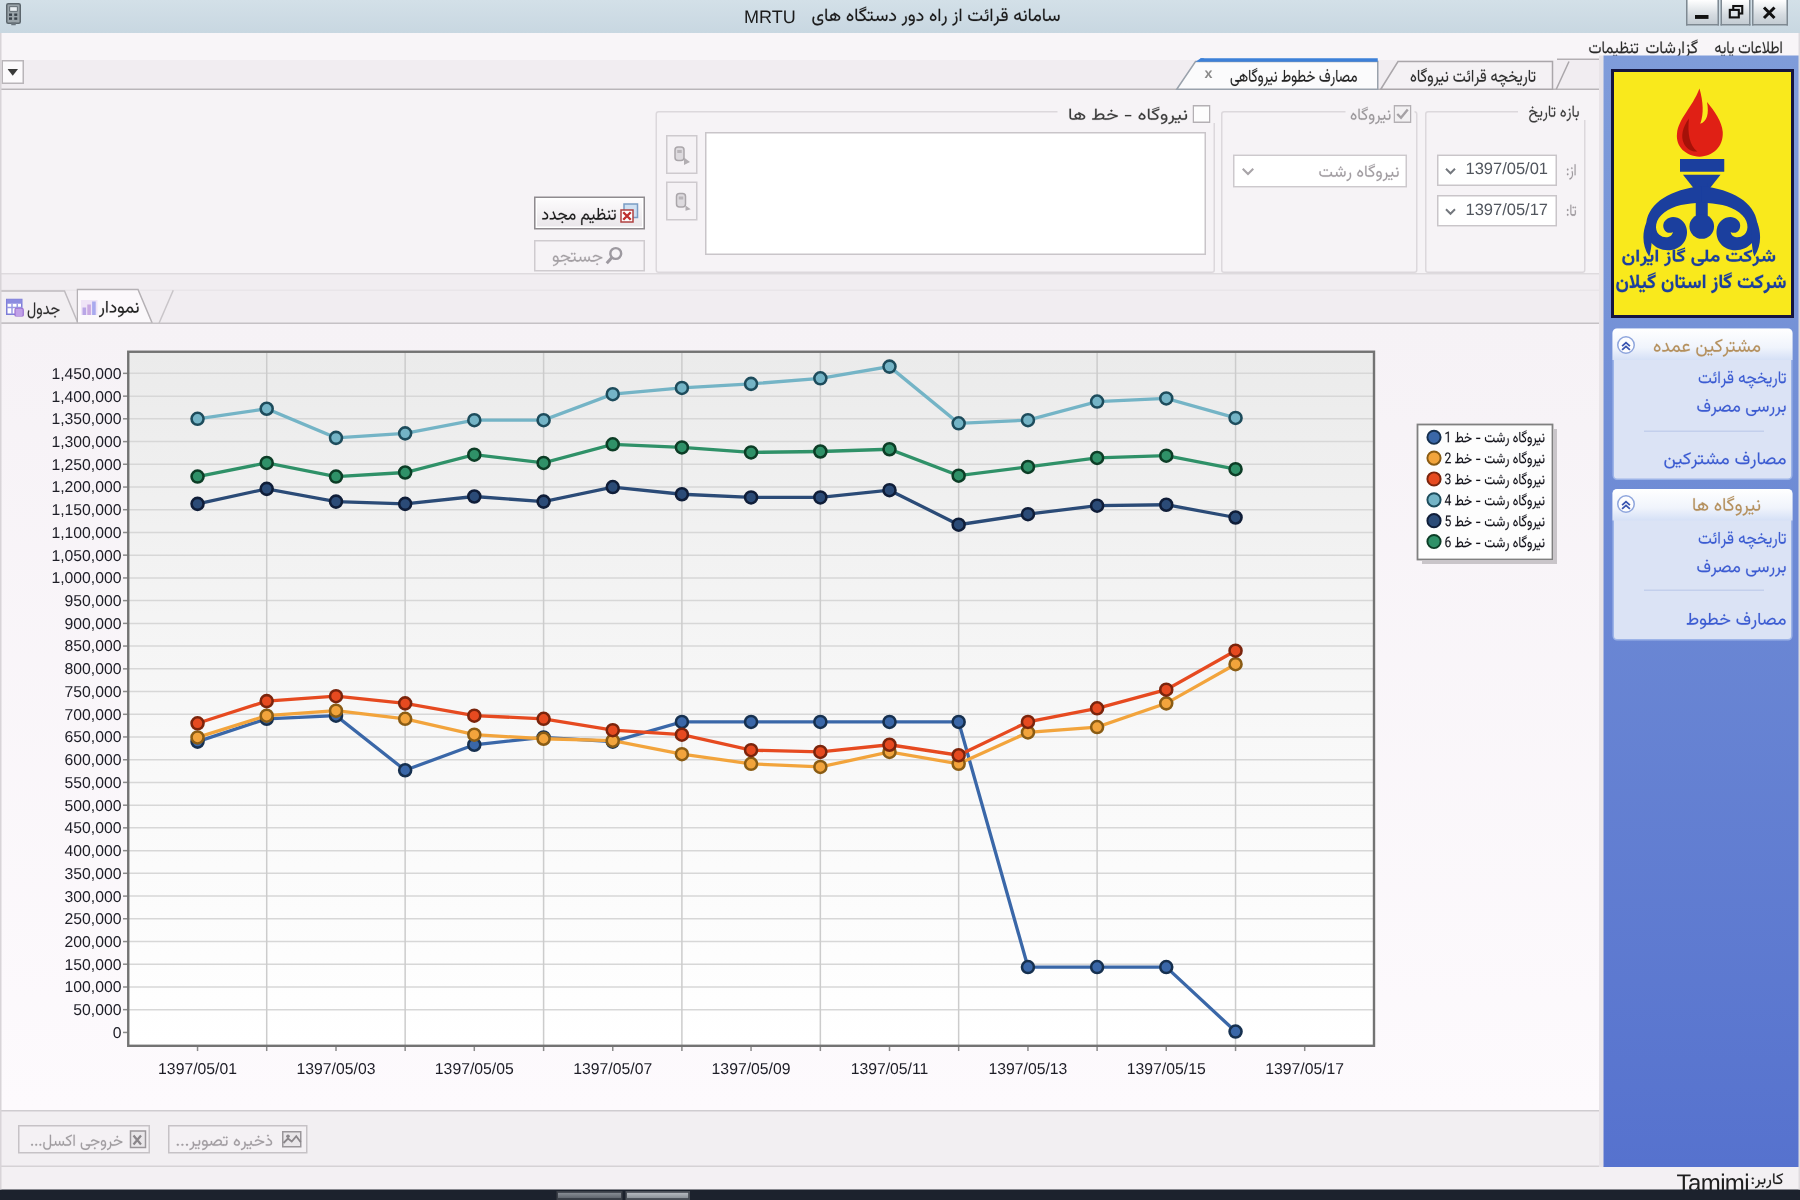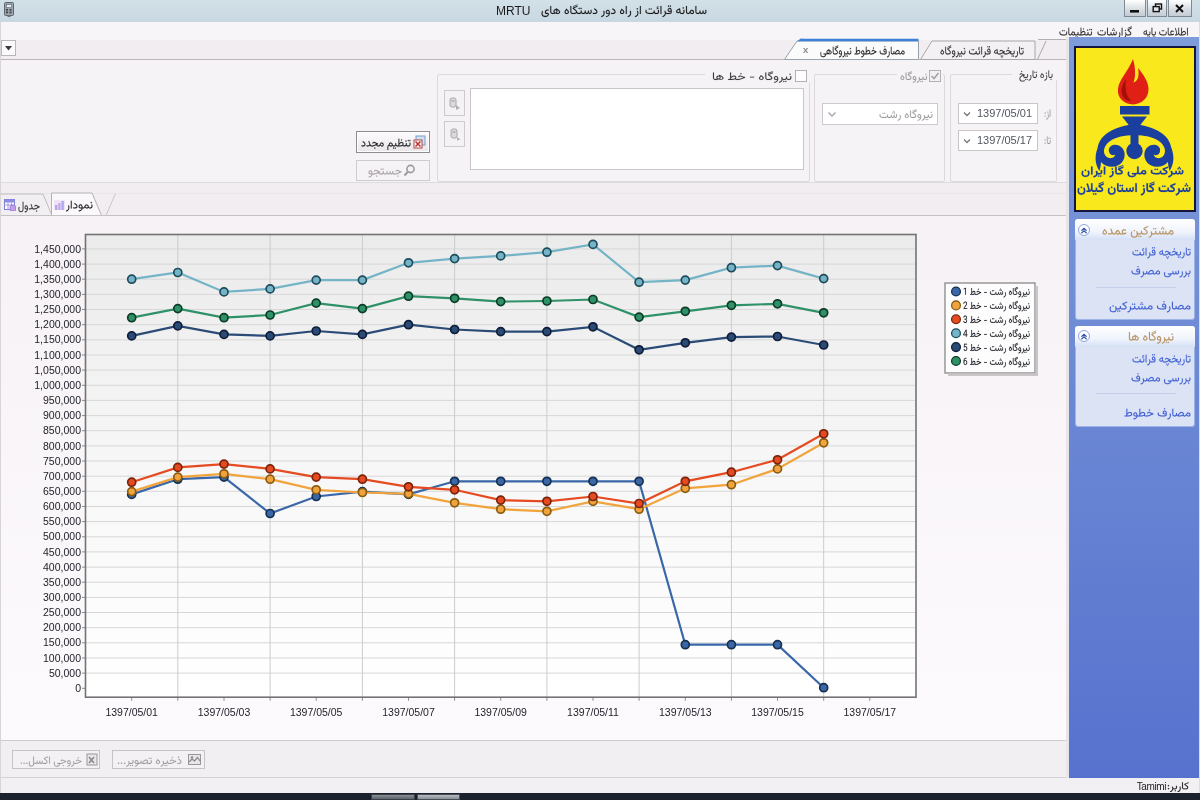--- a/index.html
+++ b/index.html
@@ -549,21 +549,21 @@
     </svg>
   </div>
 <div class="abs" style="left:0;top:777px;width:1200px;height:16px;background:#f3f0f3;border-top:1px solid #d5d2d5"></div>
 <div style="position:absolute;right:11.0px;top:778.4px;">
     <svg width="22.0" height="16.8" style="overflow:visible;display:block">
       <g transform="translate(0,11.34) scale(0.005370,-0.005127)">
         <path d="M3408 970 4037 1225V1402L3318 1110Q3270 1091 3247.5 1054.5Q3225 1018 3225 977Q3225 942 3242.0 907.0Q3259 872 3291 846Q3350 799 3416.5 751.5Q3483 704 3546.0 656.0Q3609 608 3660.5 558.5Q3712 509 3742.5 458.0Q3773 407 3773 354Q3773 286 3736.5 248.5Q3700 211 3620.5 196.5Q3541 182 3411 182H3168V0H3412Q3598 0 3716.0 36.0Q3834 72 3890.5 149.0Q3947 226 3947 350Q3947 428 3914.0 499.0Q3881 570 3824.5 634.5Q3768 699 3698.0 757.0Q3628 815 3553.0 868.0Q3478 921 3408 970ZM2805 1377V422Q2805 203 2898.5 101.5Q2992 0 3183 0H3208V182H3183Q3078 182 3026.0 231.0Q2974 280 2974 421V1377ZM1998 -538Q2189 -501 2311.5 -401.5Q2434 -302 2492.5 -159.5Q2551 -17 2551 150Q2551 245 2532.5 345.0Q2514 445 2479 545L2313 489Q2346 392 2364.5 298.5Q2383 205 2383 120Q2383 -1 2339.5 -101.0Q2296 -201 2199.0 -272.5Q2102 -344 1939 -379ZM1326 182V0H1374V182ZM1532 -153 1387 -298 1532 -443 1677 -298ZM1510 0Q1636 0 1711.0 53.5Q1786 107 1819.0 201.0Q1852 295 1852 415Q1852 485 1842.0 562.0Q1832 639 1815 719L1641 675Q1655 600 1667.0 526.0Q1679 452 1679 387Q1679 298 1643.5 240.0Q1608 182 1508 182H1347V0ZM1340 0H1367V182H1329Q1256 182 1208.0 217.0Q1160 252 1138 336L1084 545L918 489Q951 392 969.5 298.5Q988 205 988 120Q988 -1 944.5 -101.0Q901 -201 804.0 -272.5Q707 -344 544 -379L603 -537Q792 -500 907.0 -409.0Q1022 -318 1079.5 -195.5Q1137 -73 1152 58Q1178 37 1224.5 18.5Q1271 0 1340 0ZM145 722Q145 665 184.0 627.0Q223 589 278 589Q333 589 372.0 628.0Q411 667 411 722Q411 777 372.0 816.5Q333 856 278 856Q223 856 184.0 816.5Q145 777 145 722ZM145 134Q145 77 184.0 39.0Q223 1 278 1Q333 1 372.0 40.0Q411 79 411 134Q411 189 372.0 228.5Q333 268 278 268Q223 268 184.0 228.5Q145 189 145 134Z" fill="#1e1e1e" stroke="#1e1e1e" stroke-width="18"></path>
       </g>
     </svg>
   </div>
-<div class="abs" style="right:34px;top:780.5px;font-size:10px;letter-spacing:-0.4px;color:#1e1e1e">Tamimi</div>
+<div class="abs" style="right:34px;top:780.5px;font-size:16px;letter-spacing:-0.4px;color:#1e1e1e">Tamimi</div>
 <div class="abs" style="left:0;top:793px;width:1200px;height:7px;background:#1c222d"></div>
 <div class="abs" style="left:371px;top:794px;width:44px;height:6px;background:linear-gradient(#8a8f96,#5d636b);border:1px solid #3a3f47"></div>
 <div class="abs" style="left:417px;top:794px;width:43px;height:6px;background:linear-gradient(#b8bcc2,#898f96);border:1px solid #4a4f57"></div>
 <div class="abs" style="left:1066px;top:37px;width:3px;height:741px;background:#e8e4e8"></div>
 <div class="abs" style="left:1069px;top:37px;width:131px;height:741px;background:linear-gradient(#7f9cda,#5672ce)"></div>
 <div class="abs" style="left:1074px;top:46px;width:122px;height:166px;background:#f9e91c;border:2px solid #15153f"></div>
 <svg class="abs" style="left:1076px;top:48px" width="118" height="162" viewBox="0 0 118 162">
 
 <path d="M57 11 C52 24 43 31 42 41 C41 50 48 56 57 56.5 C66 56 73 50 72.5 40 C72 33 67 26 62 20 C63.5 28 62 33 57.5 34.5 C60 28 59.5 20 57 11 Z" fill="#e02015"></path>
 <path d="M50 31 C45.5 37 44.5 43 46.5 47.5 C48 51 52 53.5 55.5 53 C50.5 49 48.8 41 50 31 Z" fill="#a51108"></path>

